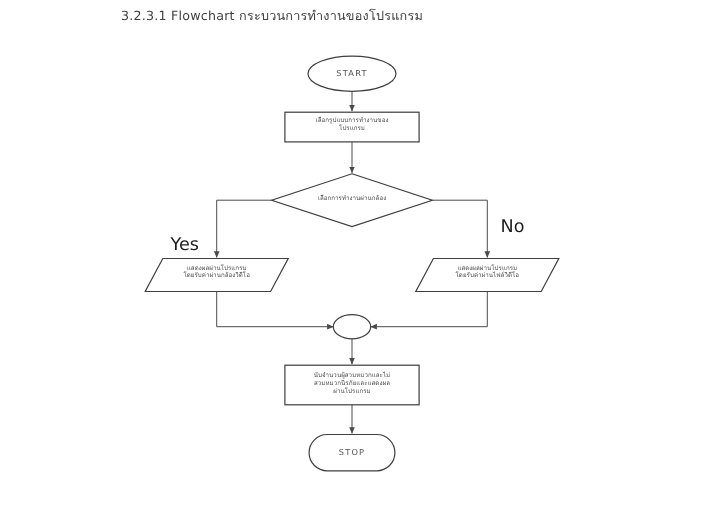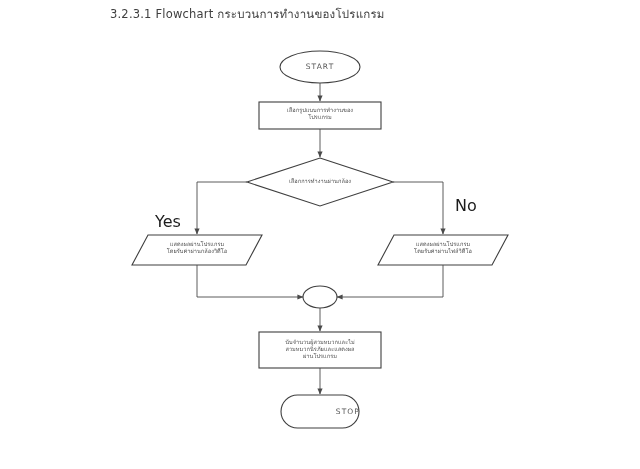--- a/index.html
+++ b/index.html
@@ -132,15 +132,15 @@
   <div class="node-label label-thai" style="left:140px; top:241px; width:114px;">แสดงผลผ่านโปรแกรม
 โดยรับค่าผ่านกล้องวิดีโอ</div>
 
   <div class="node-label label-thai" style="left:386px; top:241px; width:114px;">แสดงผลผ่านโปรแกรม
 โดยรับค่าผ่านไฟล์วิดีโอ</div>
 
   <div class="node-label label-thai" style="left:261px; top:339px; width:118px;">นับจำนวนผู้สวมหมวกและไม่
 สวมหมวกนิรภัยและแสดงผล
 ผ่านโปรแกรม</div>
 
-  <div class="node-label label-terminal" style="left:280px; top:407px; width:80px;text-align:right;">STOP</div>
+  <div class="node-label label-terminal" style="left:280px; top:407px; width:80px;">STOP</div>
 
 </div>
 
 </body></html>

